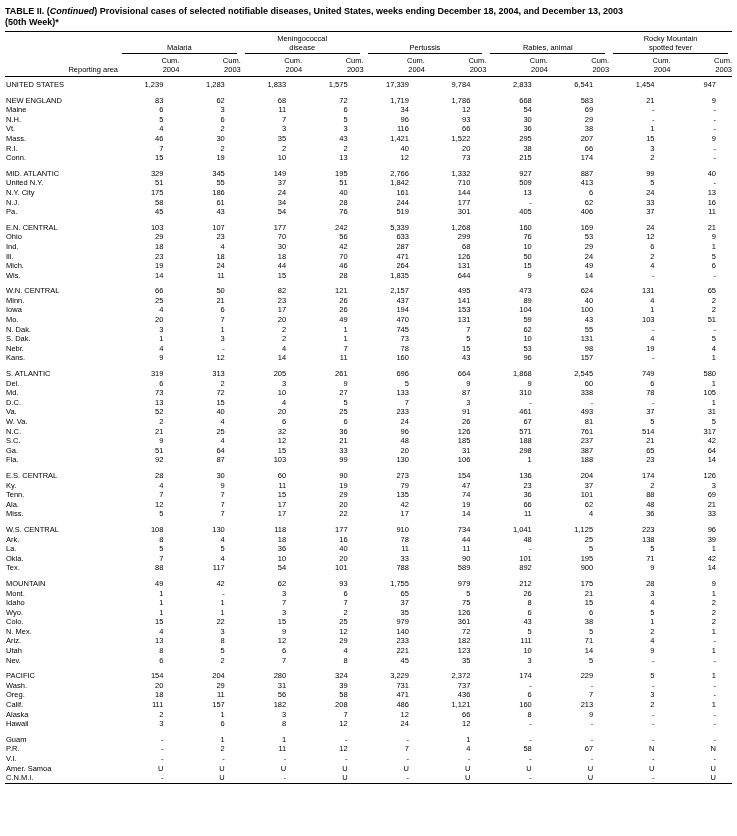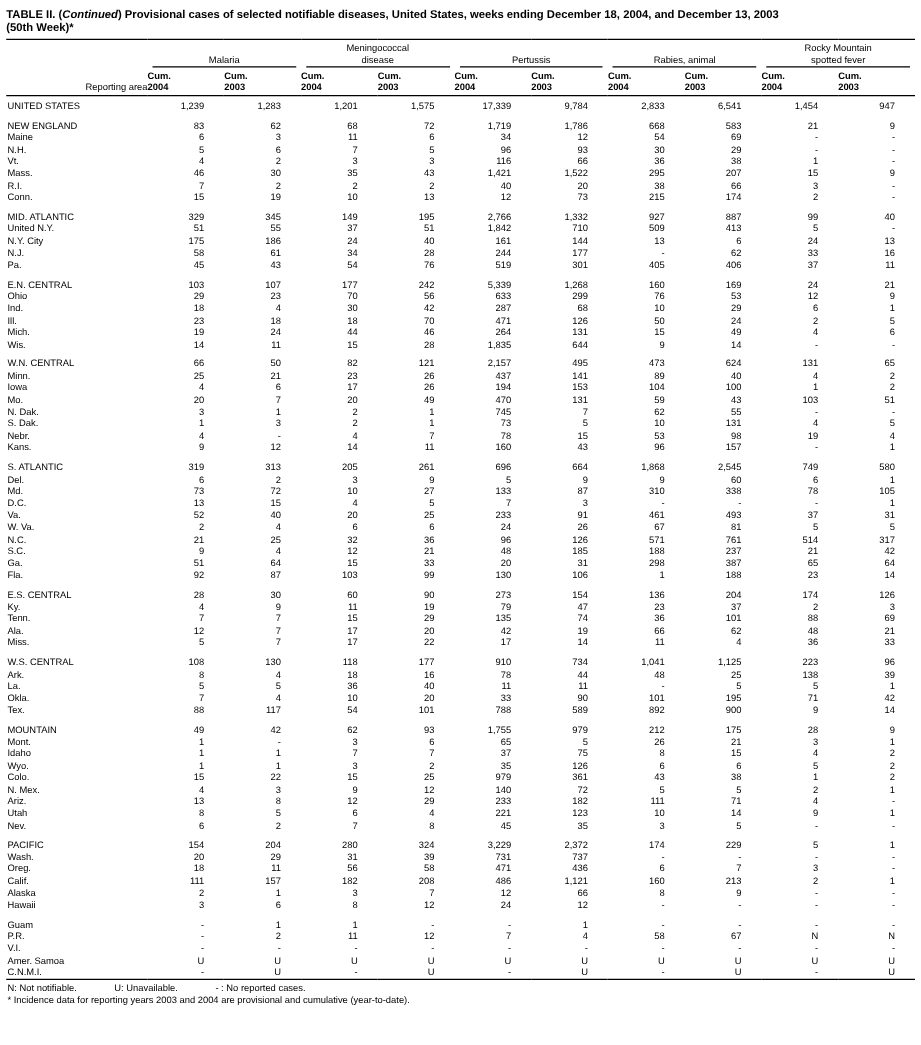--- a/index.html
+++ b/index.html
@@ -34,25 +34,24 @@
     border-bottom: 1px solid #000;
     padding: 0 0 2px 1px; line-height: 9px;
   }
   .group-th { vertical-align: bottom; padding: 3px 0 0 0; }
   .group-th .glabel {
     margin: 0 4px; border-bottom: 1px solid #000;
     padding-bottom: 1px;
     line-height: 8.5px; white-space: pre-line;
   }
   .sub-th {
-    text-align: left; line-height: 8.5px;
+    text-align: right; line-height: 8.5px;
     padding: 3px 0 2px 0;
     border-bottom: 1px solid #000;
     white-space: pre-line;
-    font-weight: bold;
   }
 
   tbody td {
     font-size: 7.5px; line-height: 9.6px; height: 9.6px;
     padding: 0; white-space: nowrap; overflow: hidden;
   }
   td.area { text-align: left; padding-left: 1px; }
   td.num  { text-align: right; padding-right: 16px; }
   tr.spacer td { height: 6px; }
   tbody tr.first-data td { padding-top: 3px; height: 12.6px; }
@@ -126,21 +125,21 @@
 2004</th>
           <th class="sub-th">Cum.
 2003</th>
         </tr>
       </thead>
     <tbody>
         <tr class="first-data">
           <td class="area">UNITED STATES</td>
           <td class="num">1,239</td>
           <td class="num">1,283</td>
-          <td class="num">1,201</td>
+          <td class="num">1,833</td>
           <td class="num">1,575</td>
           <td class="num">17,339</td>
           <td class="num">9,784</td>
           <td class="num">2,833</td>
           <td class="num">6,541</td>
           <td class="num">1,454</td>
           <td class="num">947</td>
         </tr>
         <tr class="spacer">
           <td colspan="11"></td>
@@ -1026,20 +1025,14 @@
           <td class="num">-</td>
           <td class="num">U</td>
           <td class="num">-</td>
           <td class="num">U</td>
           <td class="num">-</td>
           <td class="num">U</td>
         </tr>
       </tbody>
   </table>
 
-  <div class="footnotes">
-    <div class="legend">
-      <span>N: Not notifiable.</span><span>U: Unavailable.</span><span>- : No reported cases.</span>
-    </div>
-    <div>* Incidence data for reporting years 2003 and 2004 are provisional and cumulative (year-to-date).</div>
-  </div>
 
 </div>
 
 </body></html>

